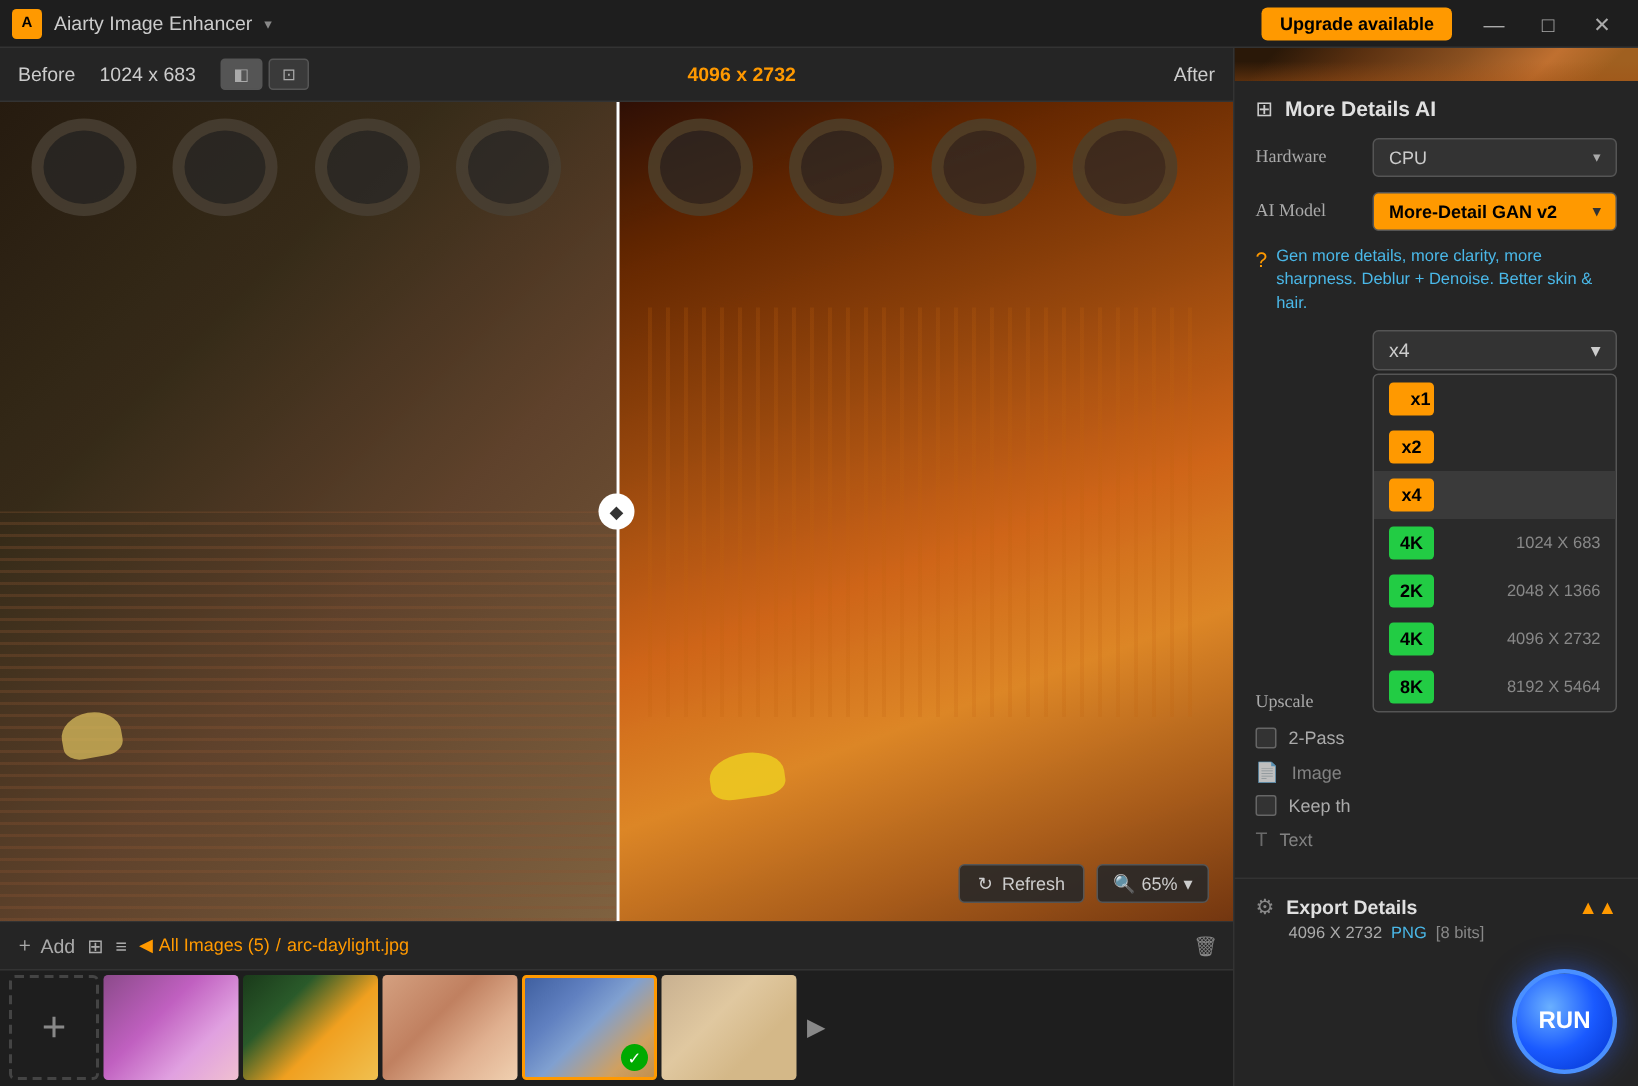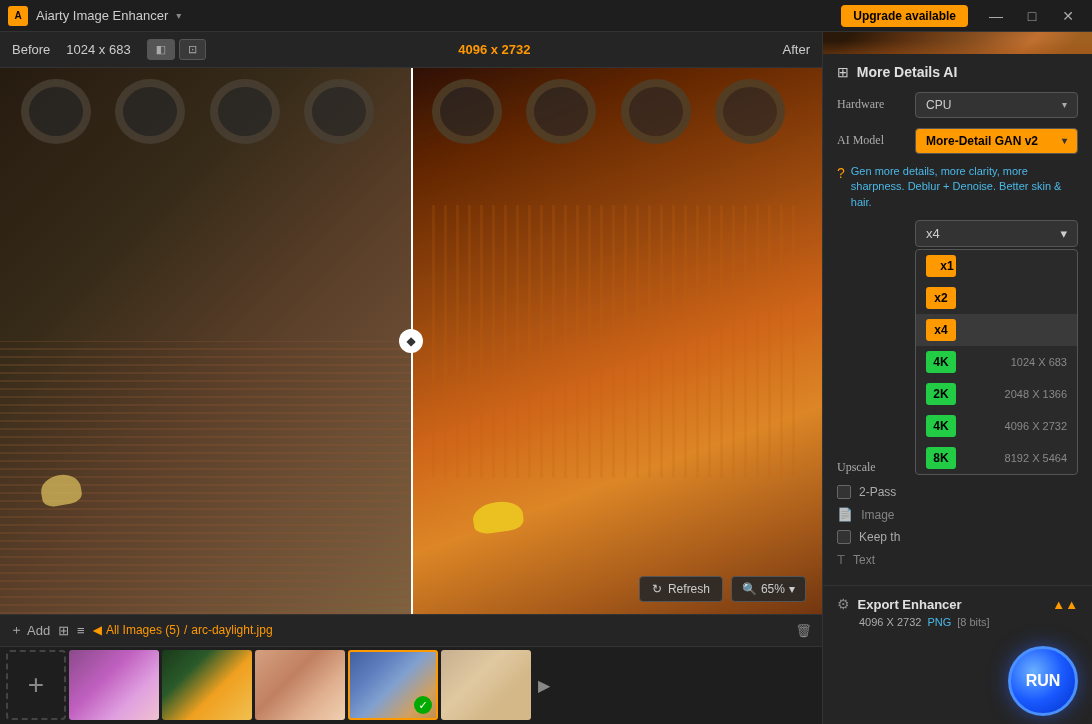--- a/index.html
+++ b/index.html
@@ -342,21 +342,21 @@
       <div class="collapsed-row">
         <span class="row-icon">T</span>
         <span class="row-text">Text</span>
       </div>
     </div>
 
     <div id="export-section">
       <div id="export-header">
         <div id="export-left">
           <span id="export-icon">⚙</span>
-          <span id="export-title">Export Enhancer</span>
+          <span id="export-title">Export Details</span>
         </div>
         <div id="export-collapse">▲▲</div>
       </div>
       <div id="export-info">
         <span class="size">4096 X 2732</span>
         <span class="format">PNG</span>
         <span class="bits">[8 bits]</span>
       </div>
     </div>
 

